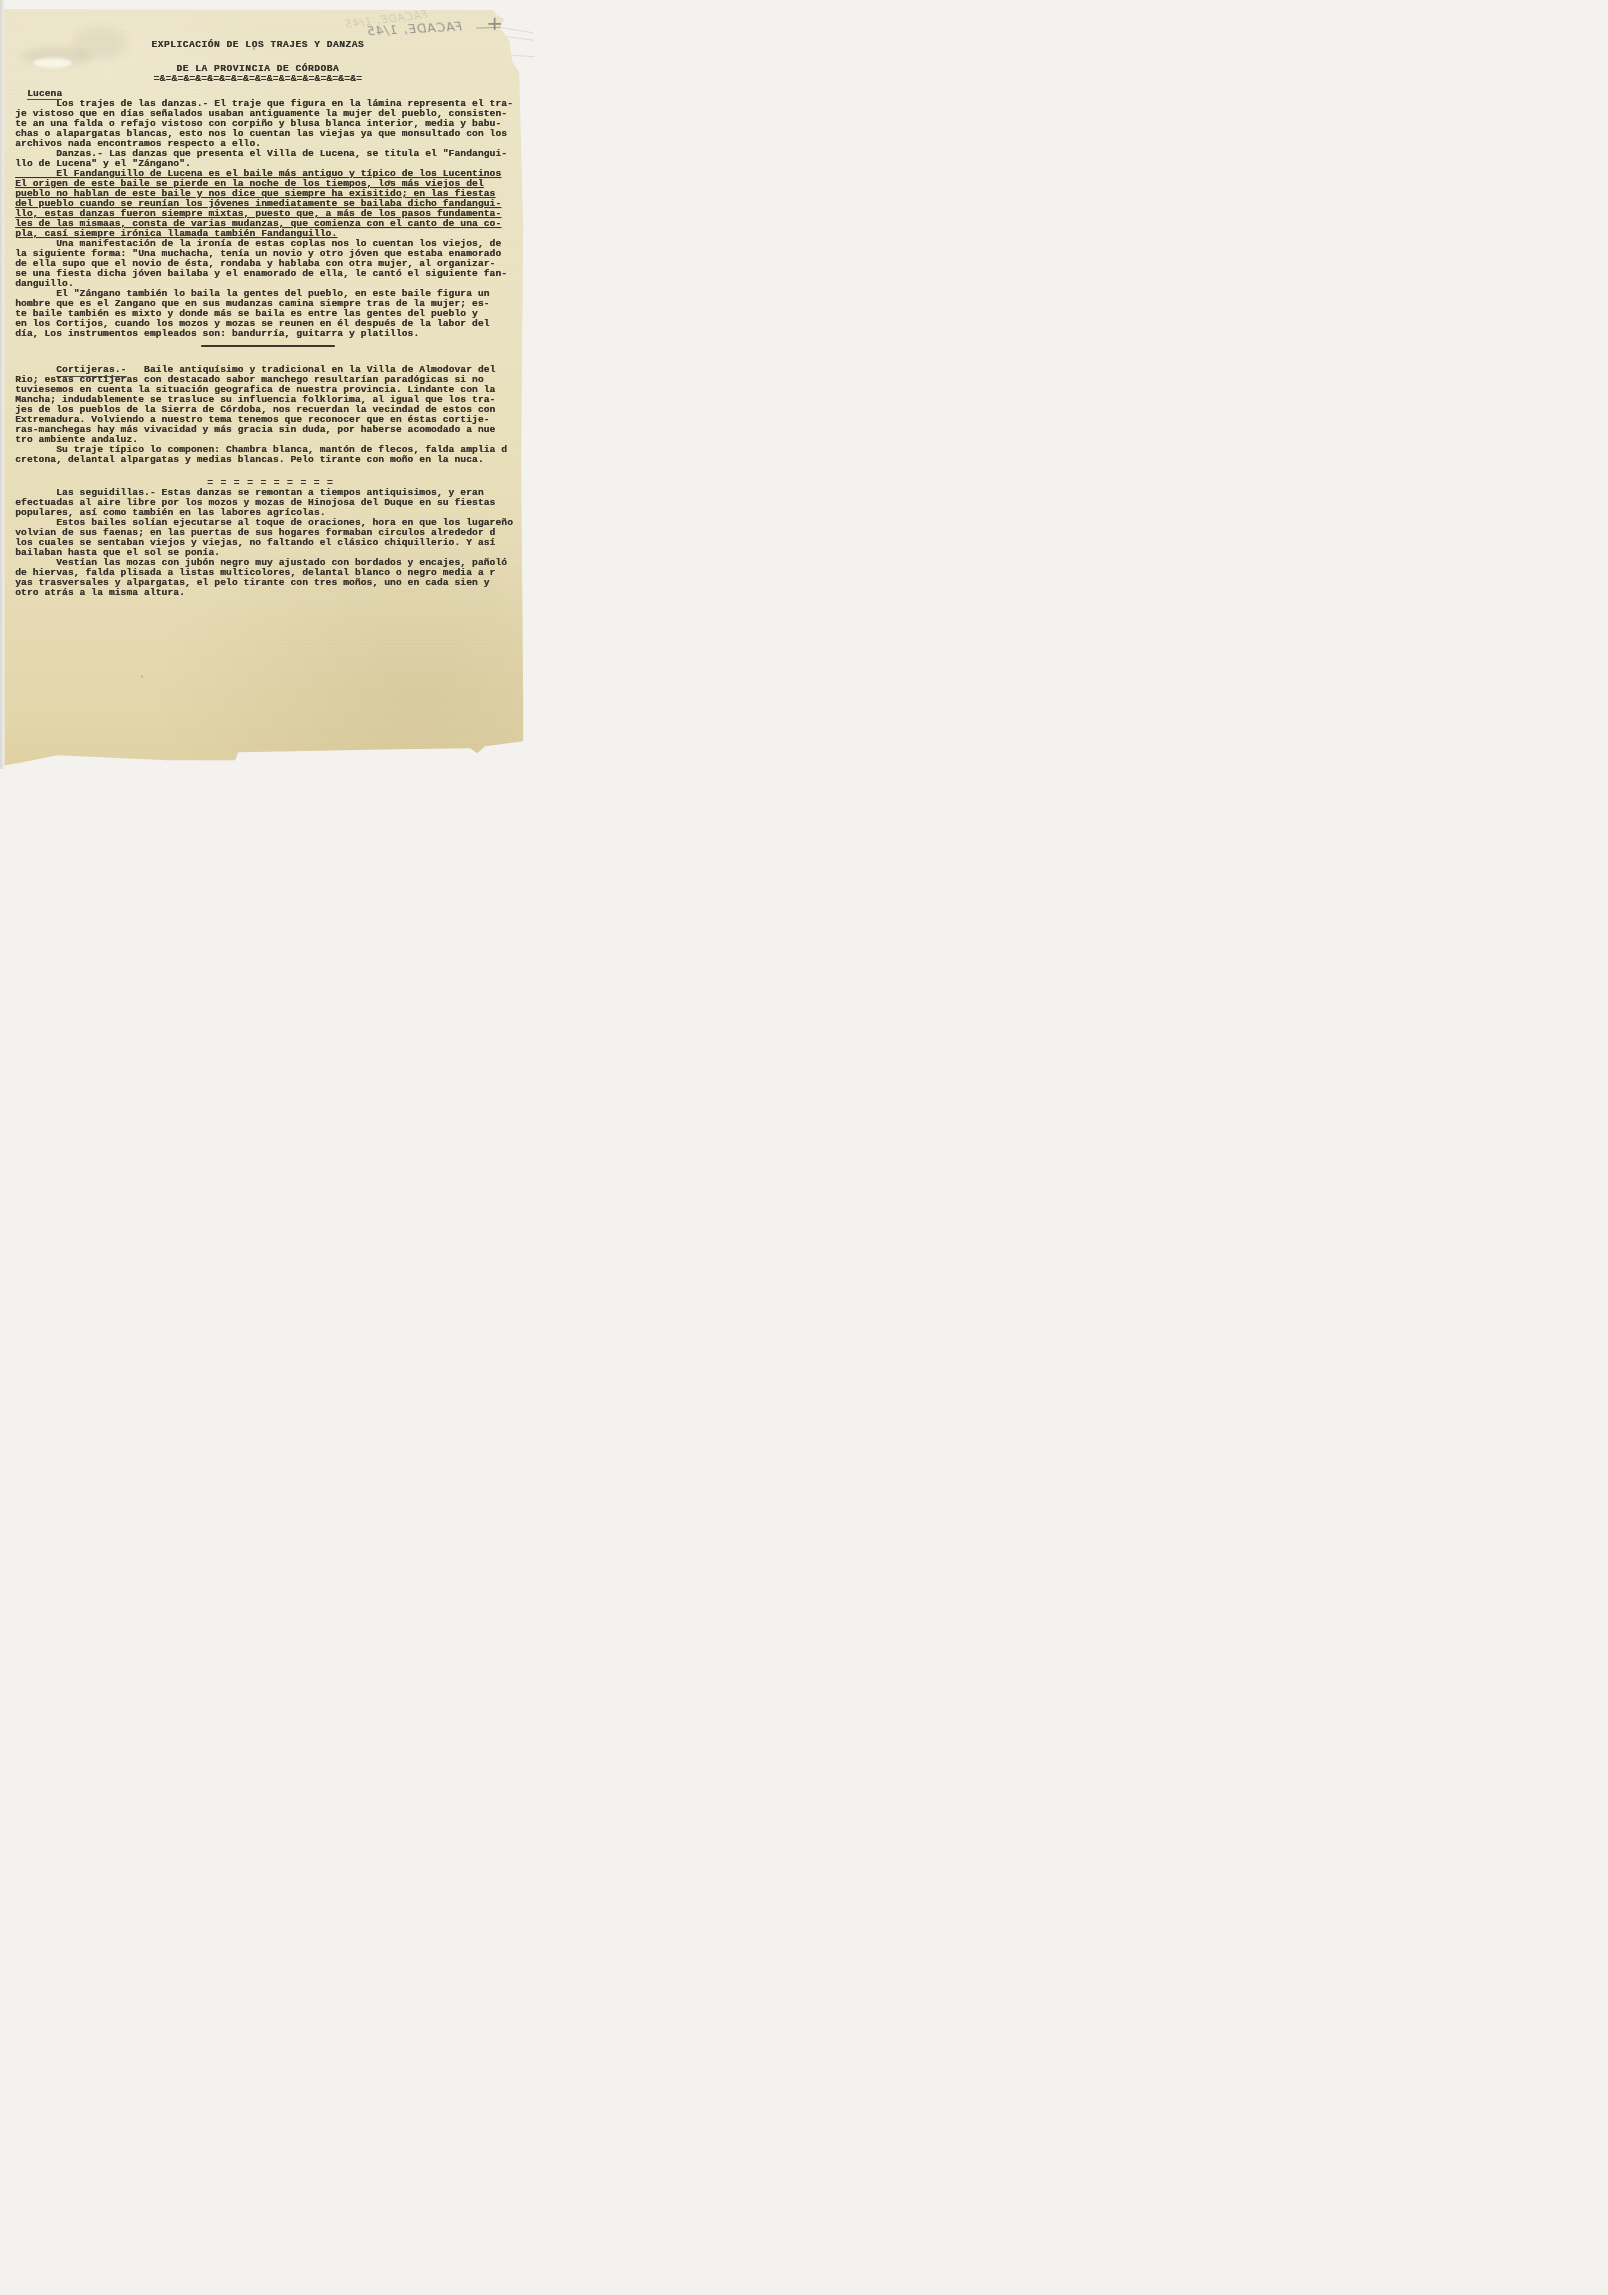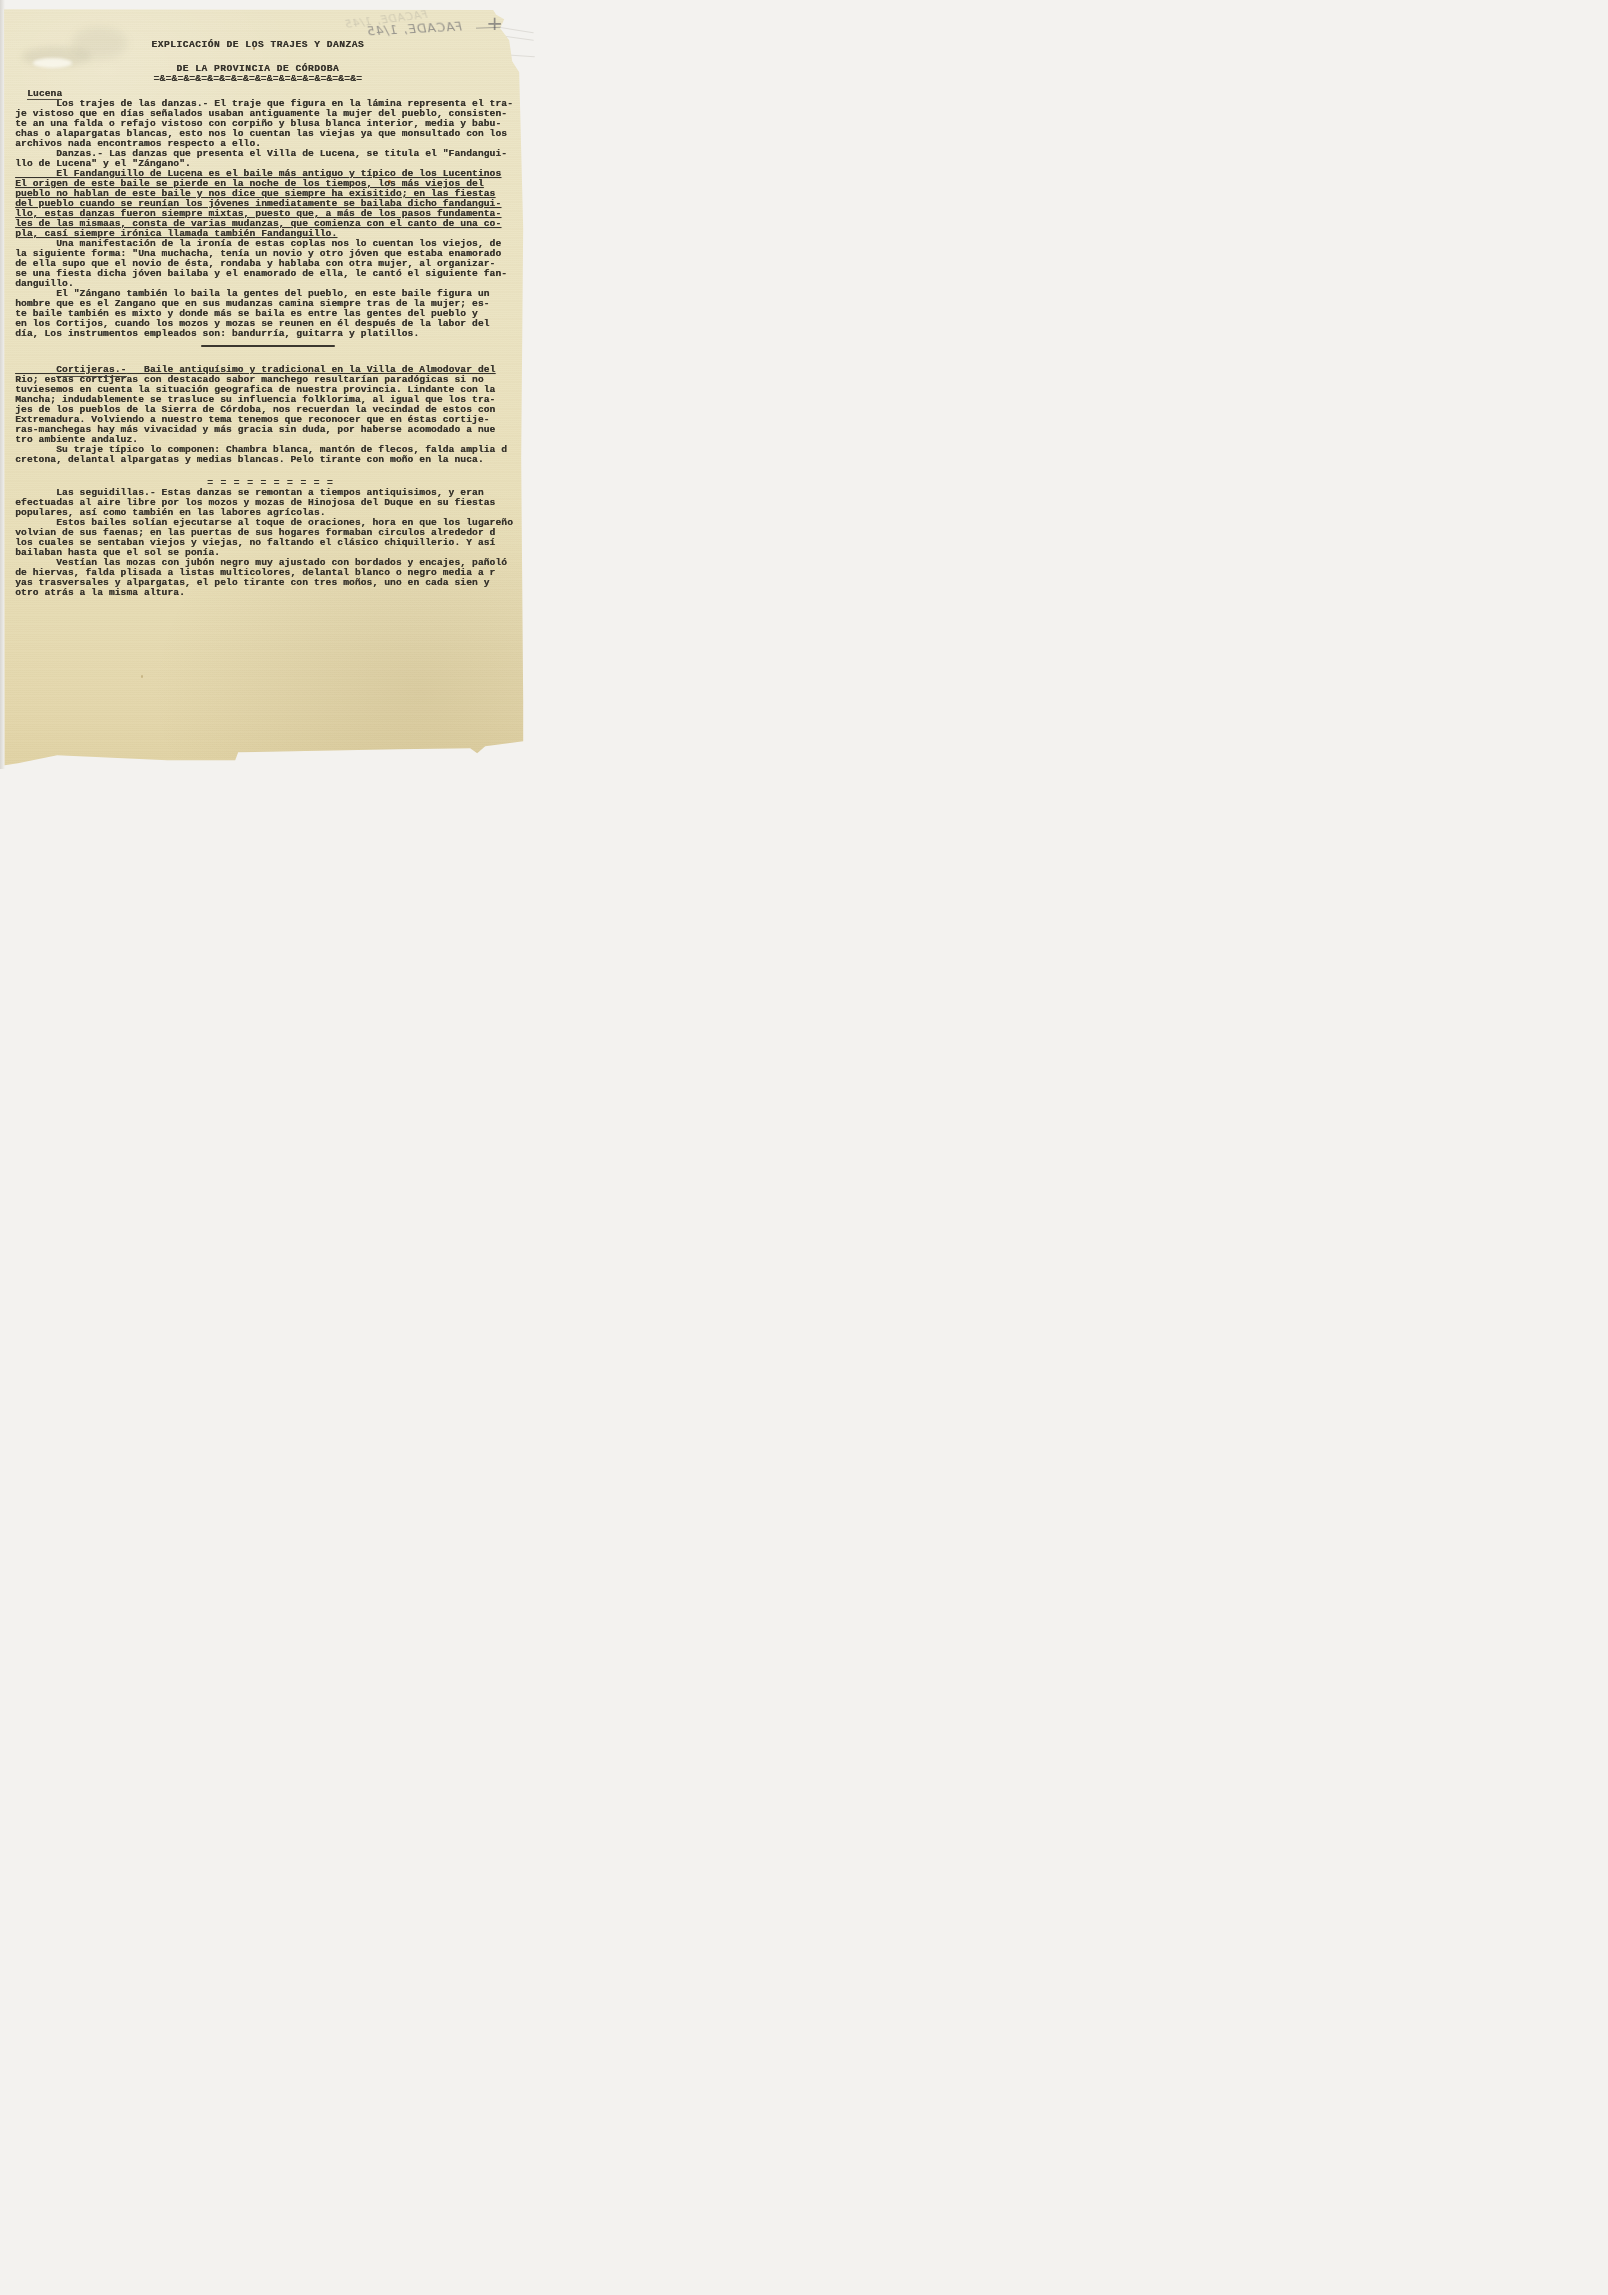--- a/index.html
+++ b/index.html
@@ -67,21 +67,21 @@
   .t2{margin-top:13.8px;letter-spacing:0.5px;}
   .trule{letter-spacing:0.2px;}
   .heading-lucena{margin-top:4.6px;margin-left:12px;}
   .u{border-bottom:1.4px solid rgba(53,50,43,.85);padding-bottom:0.5px;margin-top:14px;}
   .mt10{margin-top:3.7px;text-decoration:underline;}
   .mt24{margin-top:11px;}
   .verse{padding-left:171px;margin-top:3.7px;}
   .hrule{margin-top:6.4px;margin-left:186px;width:134px;height:1.8px;
     background:#3b372f;filter:blur(0.3px);border-radius:0.9px;}
   .para-cortijeras{margin-top:18.4px;}
-  .line{white-space:pre;text-decoration:underline;}
+  .line{white-space:pre;}
   .eqdiv{margin-top:13px;padding-left:192px;letter-spacing:0.9px;}
   .soft{filter:blur(0.1px);}
 </style>
 </head>
 <body>
 
 <div class="scene">
   <div class="edge-shadow"></div>
   <div class="crease c1"></div>
   <div class="crease c2"></div>

